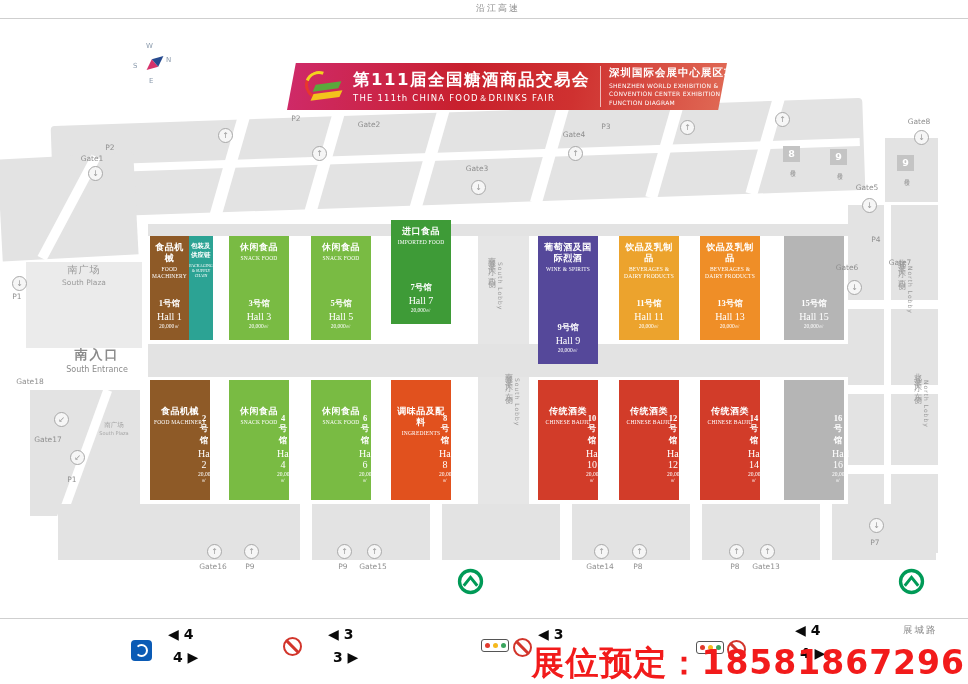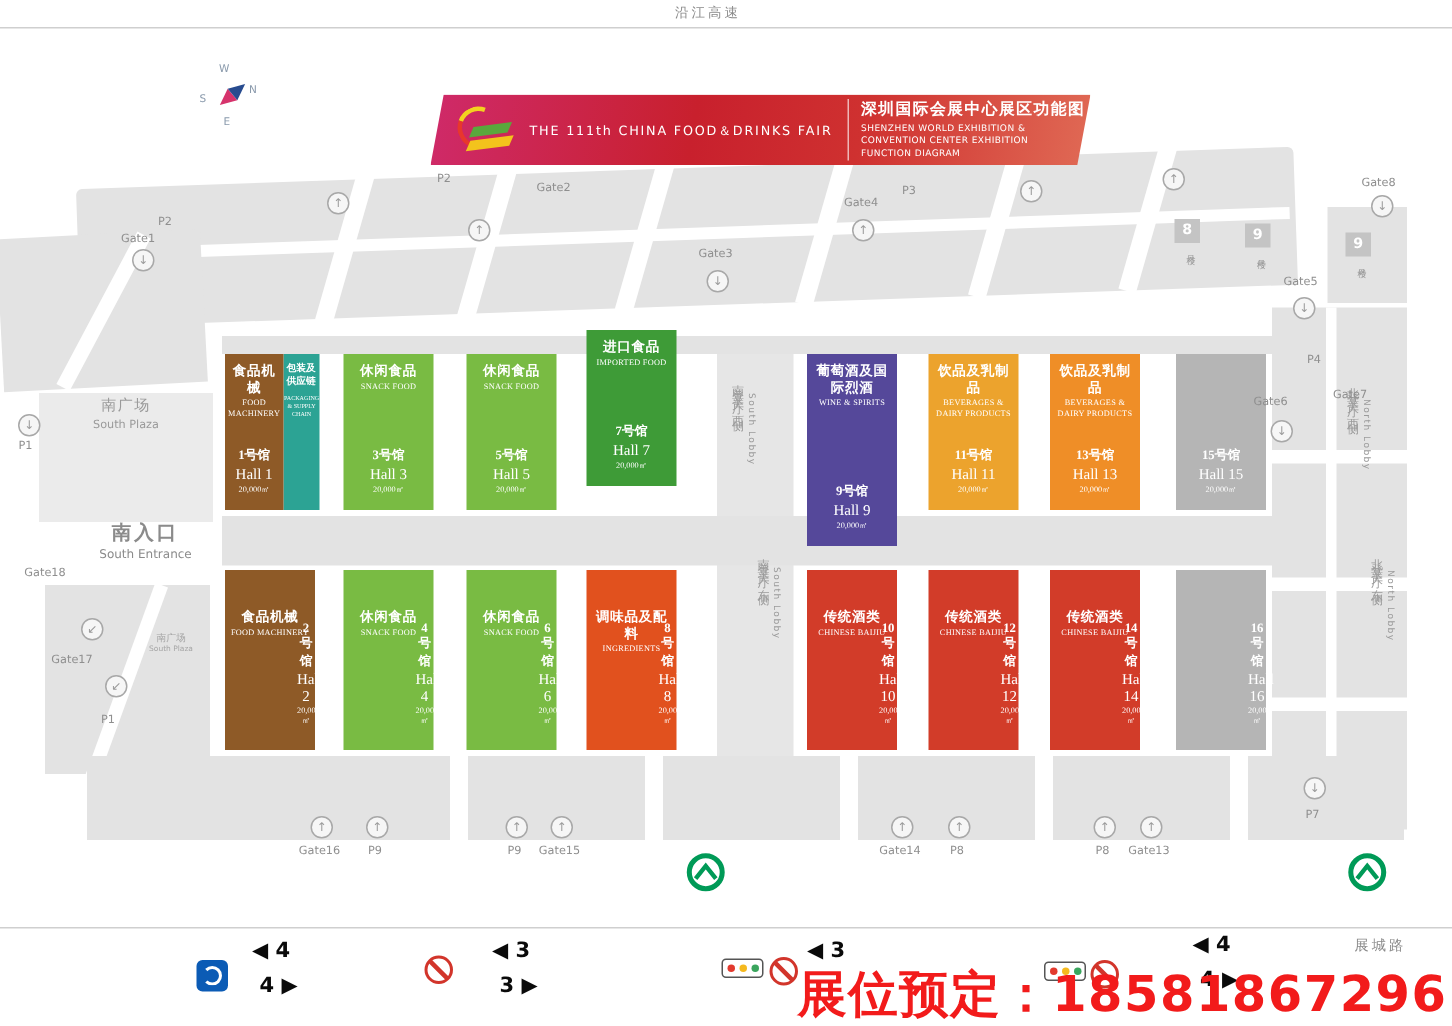--- a/index.html
+++ b/index.html
@@ -2,21 +2,21 @@
 <html><head>
 <meta charset="utf-8">
 <style>
   html,body{margin:0;padding:0;background:#fff;}
   body{font-family:"DejaVu Sans","Liberation Sans",sans-serif;}
   .canvas{position:relative;width:968px;height:684px;background:#fff;overflow:hidden;}
   .shape{position:absolute;background:#e3e3e3;}
   .roadw{position:absolute;background:#ffffff;}
   .hline{position:absolute;background:#cfcfcf;height:1px;}
 
-  .top-road{position:absolute;left:450px;top:2px;width:70px;text-align:left;font-size:9px;color:#8a8a8a;letter-spacing:2px;}
+  .top-road{position:absolute;left:450px;top:2px;width:70px;text-align:right;font-size:9px;color:#8a8a8a;letter-spacing:2px;}
   .bottom-road{position:absolute;left:903px;top:624px;font-size:9.5px;color:#8a8a8a;letter-spacing:2px;}
 
   
   .banner{position:absolute;left:287px;top:63px;width:440px;height:47px;color:#fff;display:flex;align-items:center;
     background:linear-gradient(100deg,#cf2a6a 0%,#c8202d 40%,#cf3130 65%,#e06a55 100%);
     clip-path:polygon(2% 0,100% 0,98% 100%,0 100%);}
   .logo{position:relative;width:40px;height:34px;flex:none;margin-left:18px;}
   .logo .sw{position:absolute;left:0;top:1px;width:22px;height:22px;border-radius:50%;border:3.5px solid transparent;border-top-color:#f3d21f;border-left-color:#e8372c;transform:rotate(-25deg);}
   .logo .g1{position:absolute;left:10px;top:13px;width:24px;height:7px;background:#5aa83c;transform:skewX(-30deg) rotate(-8deg);}
   .logo .g2{position:absolute;left:8px;top:22px;width:27px;height:7px;background:#f3c31c;transform:skewX(-30deg) rotate(-8deg);}
@@ -140,20 +140,21 @@
       </div>
   </div>
 
   <div class="banner">
     <div class="logo">
         <span class="sw"></span>
         <span class="g1"></span>
         <span class="g2"></span>
       </div>
     <div class="banner-main">
+      <div class="bm-zh">第111届全国糖酒商品交易会</div>
       <div class="bm-en">THE 111th CHINA FOOD＆DRINKS FAIR</div>
     </div>
     <div class="banner-side">
       <div class="bs-zh">深圳国际会展中心展区功能图</div>
       <div class="bs-en">SHENZHEN WORLD EXHIBITION &amp; CONVENTION CENTER EXHIBITION FUNCTION DIAGRAM</div>
     </div>
   </div>
 
   <div class="plaza-label" style="left:56px;top:263px;width:56px;">
     <div class="pl-zh">南广场</div>

